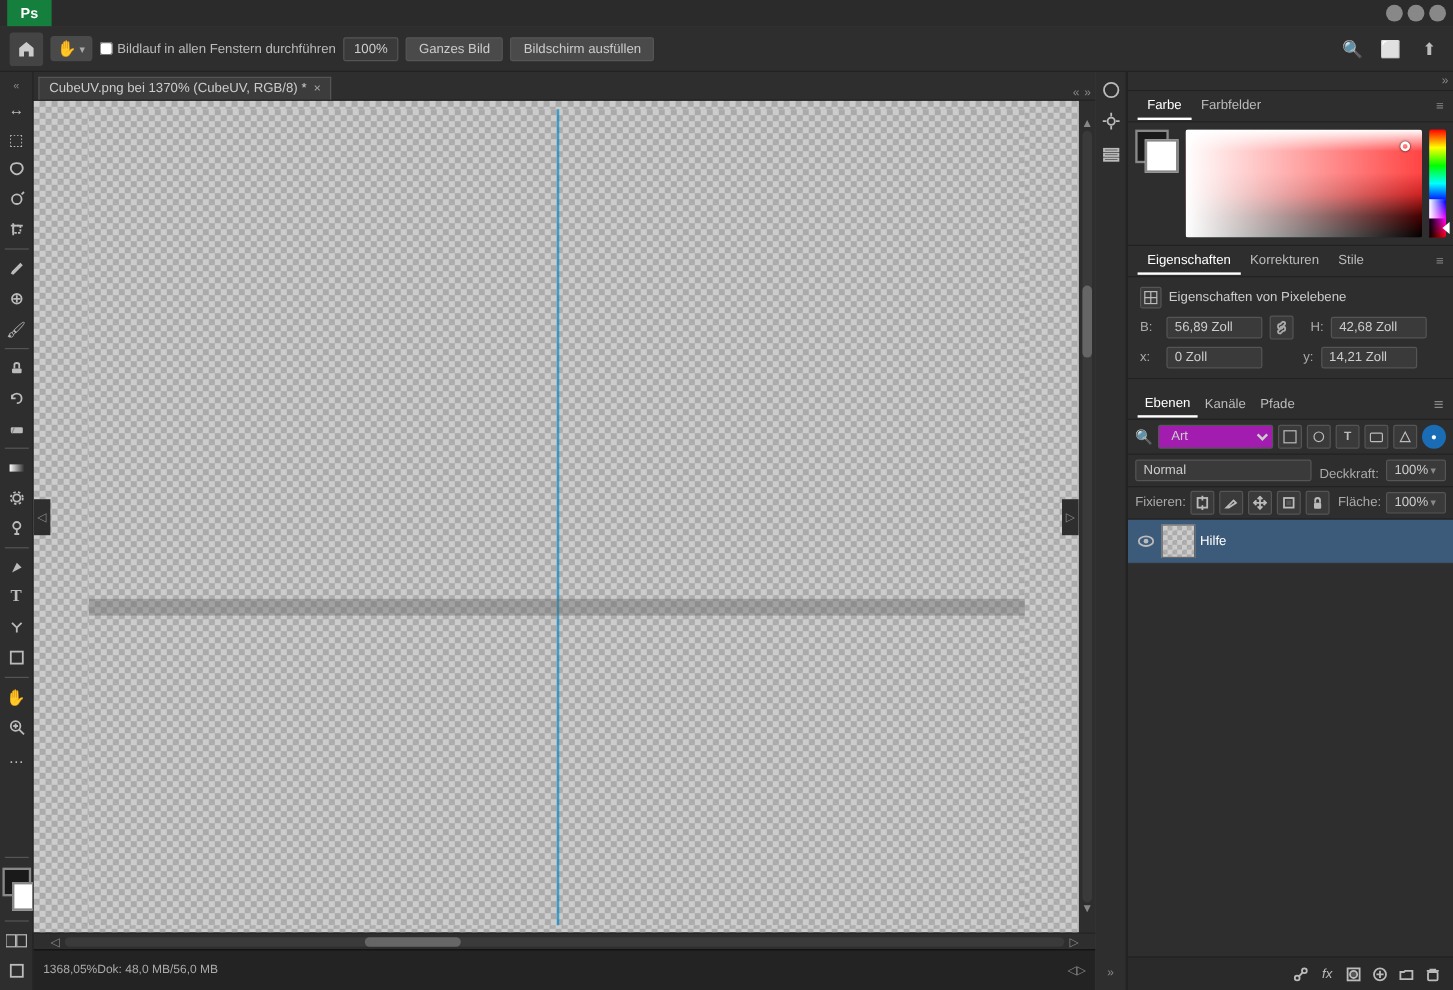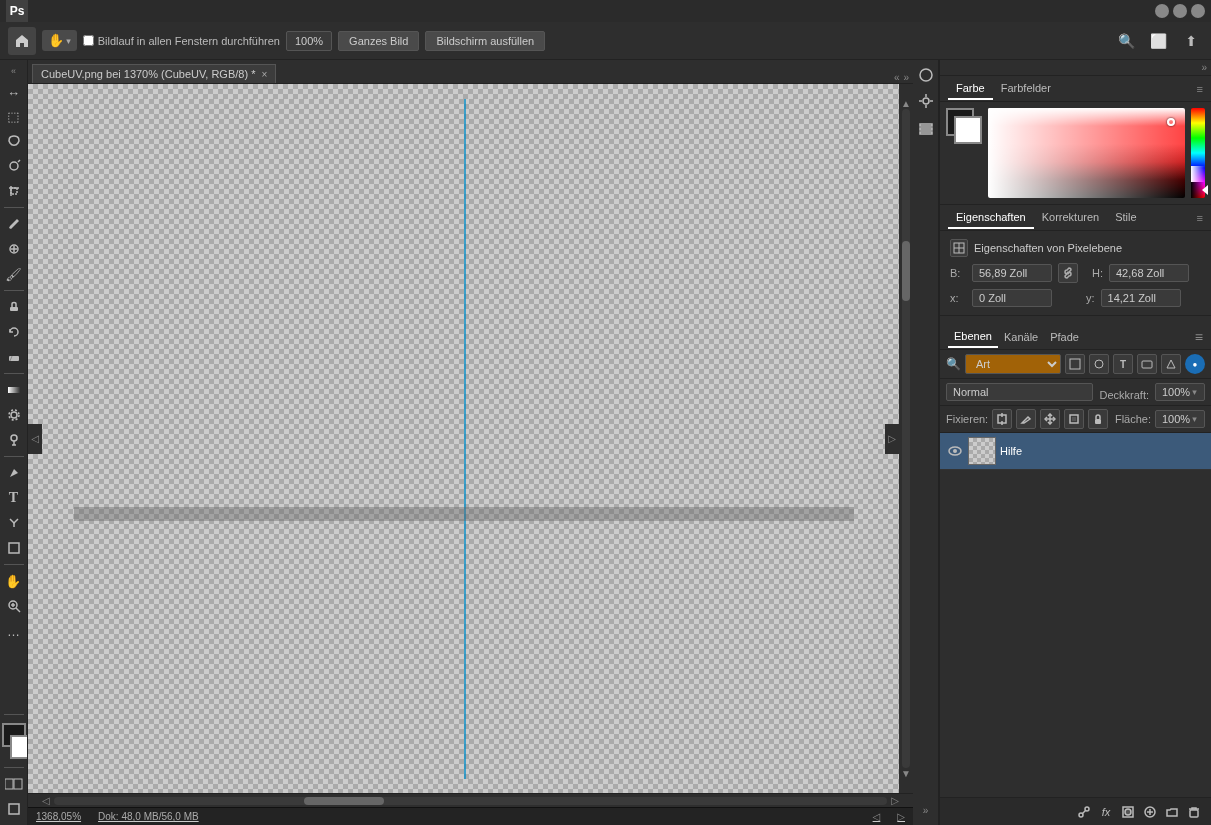--- a/index.html
+++ b/index.html
@@ -1,20 +1,20 @@
 <!DOCTYPE html>
 <html><head>
   <meta charset="utf-8">
   <style>
     * { margin: 0; padding: 0; box-sizing: border-box; }
     body { background: #3c3c3c; color: #ccc; font-family: 'Segoe UI', Arial, sans-serif; font-size: 11px; width: 1211px; height: 825px; overflow: hidden; display: flex; flex-direction: column; }
 
     
     #menu-bar { background: #2b2b2b; height: 22px; display: flex; align-items: center; padding: 0 6px; flex-shrink: 0; }
-    #menu-bar .ps-logo { width: 22px; height: 22px; background: #404040; display: flex; align-items: center; justify-content: center; font-weight: bold; color: #fff; font-size: 12px; margin-right: 8px; flex-shrink: 0; }
+    #menu-bar .ps-logo { width: 37px; height: 22px; background: #15803d; display: flex; align-items: center; justify-content: center; font-weight: bold; color: #fff; font-size: 12px; margin-right: 8px; flex-shrink: 0; }
     #menu-bar .menu-items { display: flex; gap: 2px; }
     #menu-bar .menu-item { padding: 2px 7px; cursor: pointer; color: #ccc; font-size: 11px; }
 
     
     #toolbar { background: #2e2e2e; height: 38px; display: flex; align-items: center; padding: 0 8px; gap: 6px; flex-shrink: 0; border-bottom: 1px solid #222; }
     #toolbar .home-btn { width: 28px; height: 28px; background: #444; border-radius: 3px; display: flex; align-items: center; justify-content: center; cursor: pointer; }
     #toolbar .hand-btn { display: flex; align-items: center; gap: 2px; background: #4a4a4a; border-radius: 3px; padding: 3px 6px; cursor: pointer; }
     #toolbar .checkbox-label { display: flex; align-items: center; gap: 4px; color: #bbb; font-size: 11px; }
     #toolbar input[type=checkbox] { width: 11px; height: 11px; }
     #toolbar .zoom-btn { background: #3a3a3a; border: 1px solid #555; border-radius: 2px; padding: 3px 8px; color: #ccc; cursor: pointer; font-size: 11px; }
@@ -38,21 +38,21 @@
     #tab-bar { background: #2e2e2e; height: 24px; display: flex; align-items: flex-end; padding-left: 4px; flex-shrink: 0; border-bottom: 1px solid #222; }
     .doc-tab { background: #3c3c3c; border: 1px solid #555; border-bottom: none; padding: 3px 8px; font-size: 11px; color: #ccc; display: flex; align-items: center; gap: 6px; cursor: pointer; }
     .doc-tab .close-tab { font-size: 10px; cursor: pointer; color: #aaa; }
 
     
     #h-scrollbar { height: 14px; background: #2e2e2e; border-top: 1px solid #222; display: flex; align-items: center; padding: 0 14px; flex-shrink: 0; }
     #h-scrollbar-track { flex: 1; height: 8px; background: #3a3a3a; border-radius: 4px; position: relative; }
     #h-scrollbar-thumb { width: 80px; height: 8px; background: #666; border-radius: 4px; position: absolute; left: 30%; }
 
     
-    #status-bar { height: 18px; background: #232323; display: flex; align-items: center; padding: 0 8px; gap: 17px; flex-shrink: 0; border-top: 1px solid #111; text-decoration: underline; }
+    #status-bar { height: 34px; background: #232323; display: flex; align-items: center; padding: 0 8px; gap: 0; flex-shrink: 0; border-top: 1px solid #111; }
     #status-bar .status-text { color: #aaa; font-size: 10px; }
 
     
     #right-panel { width: 272px; background: #2e2e2e; display: flex; flex-direction: column; flex-shrink: 0; border-left: 1px solid #222; overflow: hidden; }
 
     
     #color-panel { flex-shrink: 0; border-bottom: 1px solid #222; }
     .panel-header { background: #2e2e2e; height: 26px; display: flex; align-items: center; padding: 0 8px; border-bottom: 1px solid #222; }
     .panel-tab { padding: 4px 8px; color: #bbb; cursor: pointer; font-size: 11px; border-bottom: 2px solid transparent; }
     .panel-tab.active { color: #fff; border-bottom: 2px solid #fff; }
@@ -74,21 +74,21 @@
     .props-h-label { color: #aaa; font-size: 11px; margin-left: 8px; }
 
     
     #layers-panel { flex: 1; display: flex; flex-direction: column; overflow: hidden; }
     .layers-tabs { display: flex; align-items: center; padding: 0 8px; border-bottom: 1px solid #222; height: 26px; }
     .layers-tab { padding: 4px 6px; color: #bbb; cursor: pointer; font-size: 11px; }
     .layers-tab.active { color: #fff; border-bottom: 2px solid #fff; }
     .layers-menu { margin-left: auto; cursor: pointer; color: #888; font-size: 14px; }
     .layers-search { padding: 4px 6px; display: flex; align-items: center; gap: 4px; border-bottom: 1px solid #222; }
     .layers-search-icon { color: #888; font-size: 12px; }
-    .layers-search-input { flex: 1; background: #a16207; border: 1px solid #555; border-radius: 2px; padding: 2px 6px; color: #ccc; font-size: 11px; }
+    .layers-search-input { flex: 1; background: #a21caf; border: 1px solid #555; border-radius: 2px; padding: 2px 6px; color: #ccc; font-size: 11px; }
     .layers-filter-icons { display: flex; gap: 4px; align-items: center; }
     .filter-icon-btn { width: 20px; height: 20px; background: #3a3a3a; border: 1px solid #555; border-radius: 2px; display: flex; align-items: center; justify-content: center; cursor: pointer; color: #aaa; font-size: 10px; }
     .filter-icon-btn.round { border-radius: 50%; }
     .layers-blend { padding: 4px 6px; display: flex; align-items: flex-end; gap: 6px; border-bottom: 1px solid #222; }
     .blend-select { flex: 1; background: #3a3a3a; border: 1px solid #555; border-radius: 2px; padding: 2px 6px; color: #ccc; font-size: 11px; cursor: pointer; appearance: none; }
     .opacity-label { color: #aaa; font-size: 11px; }
     .opacity-input { width: 50px; background: #3a3a3a; border: 1px solid #555; border-radius: 2px; padding: 2px 6px; color: #ccc; font-size: 11px; display: flex; align-items: center; gap: 2px; }
     .layers-fix { padding: 3px 6px; display: flex; align-items: center; gap: 4px; border-bottom: 1px solid #222; }
     .fix-label { color: #aaa; font-size: 11px; }
     .fix-btn { width: 20px; height: 20px; background: #3a3a3a; border: 1px solid #555; border-radius: 2px; display: flex; align-items: center; justify-content: center; cursor: pointer; color: #aaa; font-size: 10px; }

